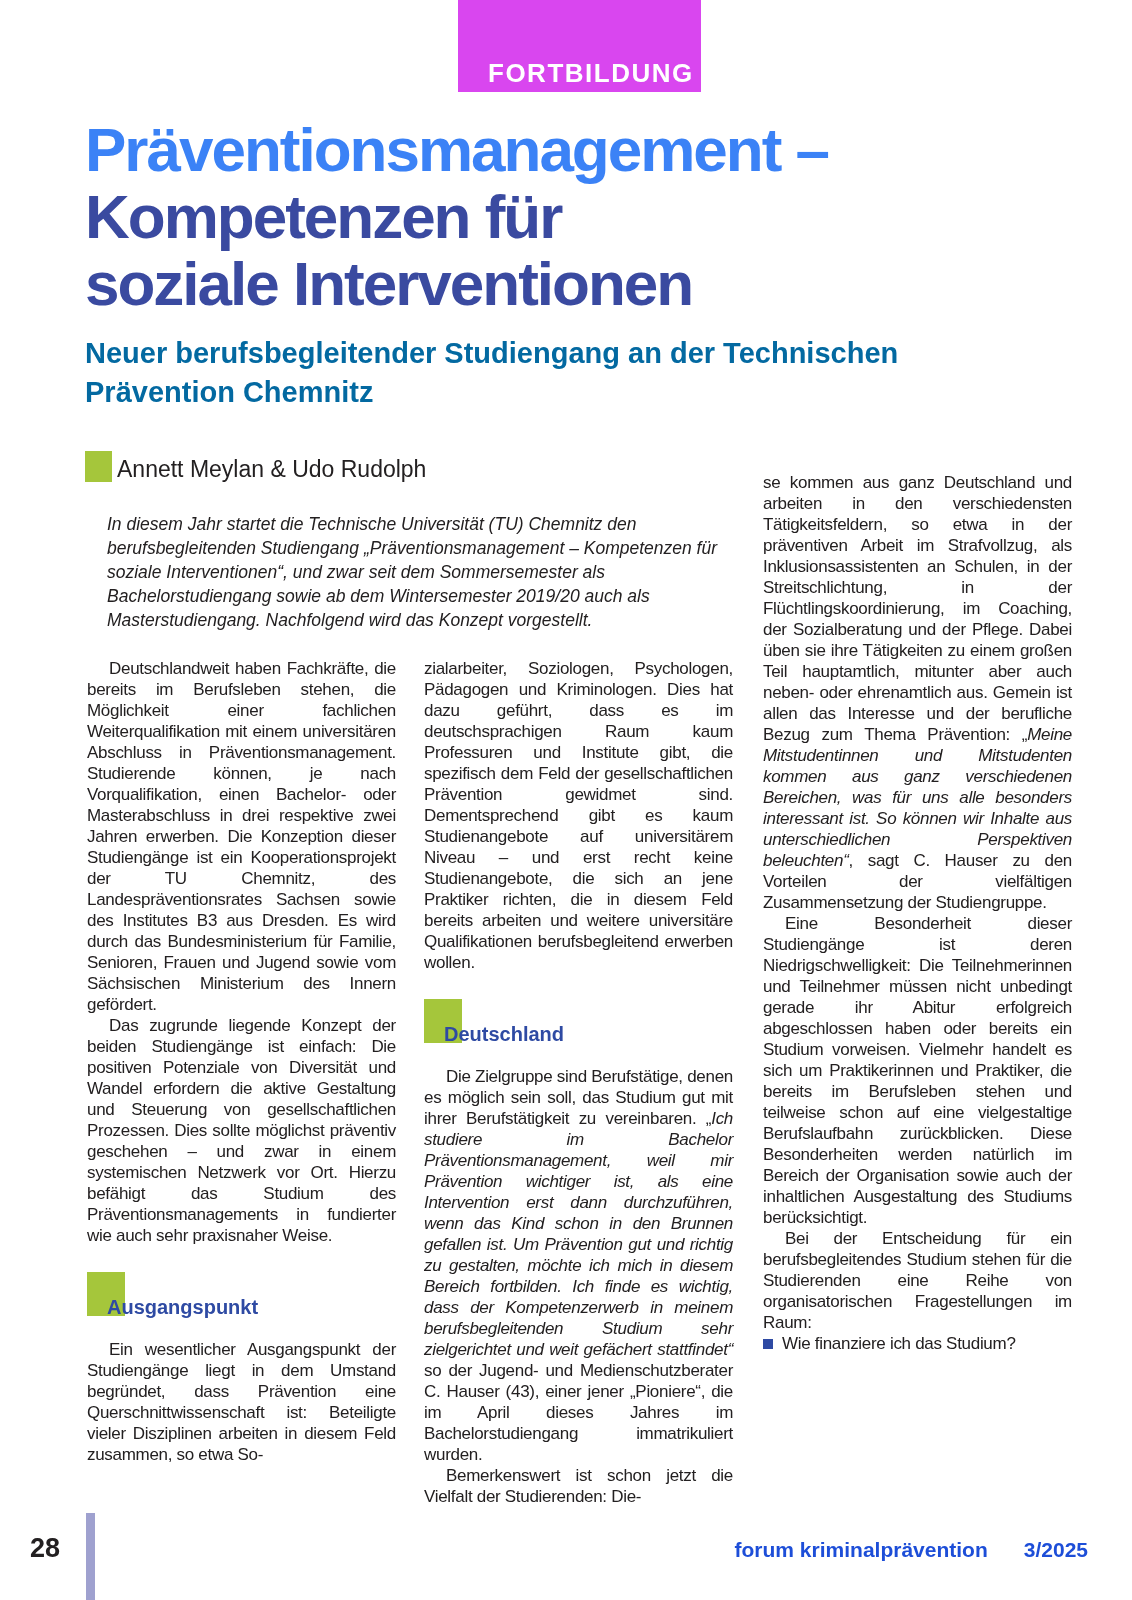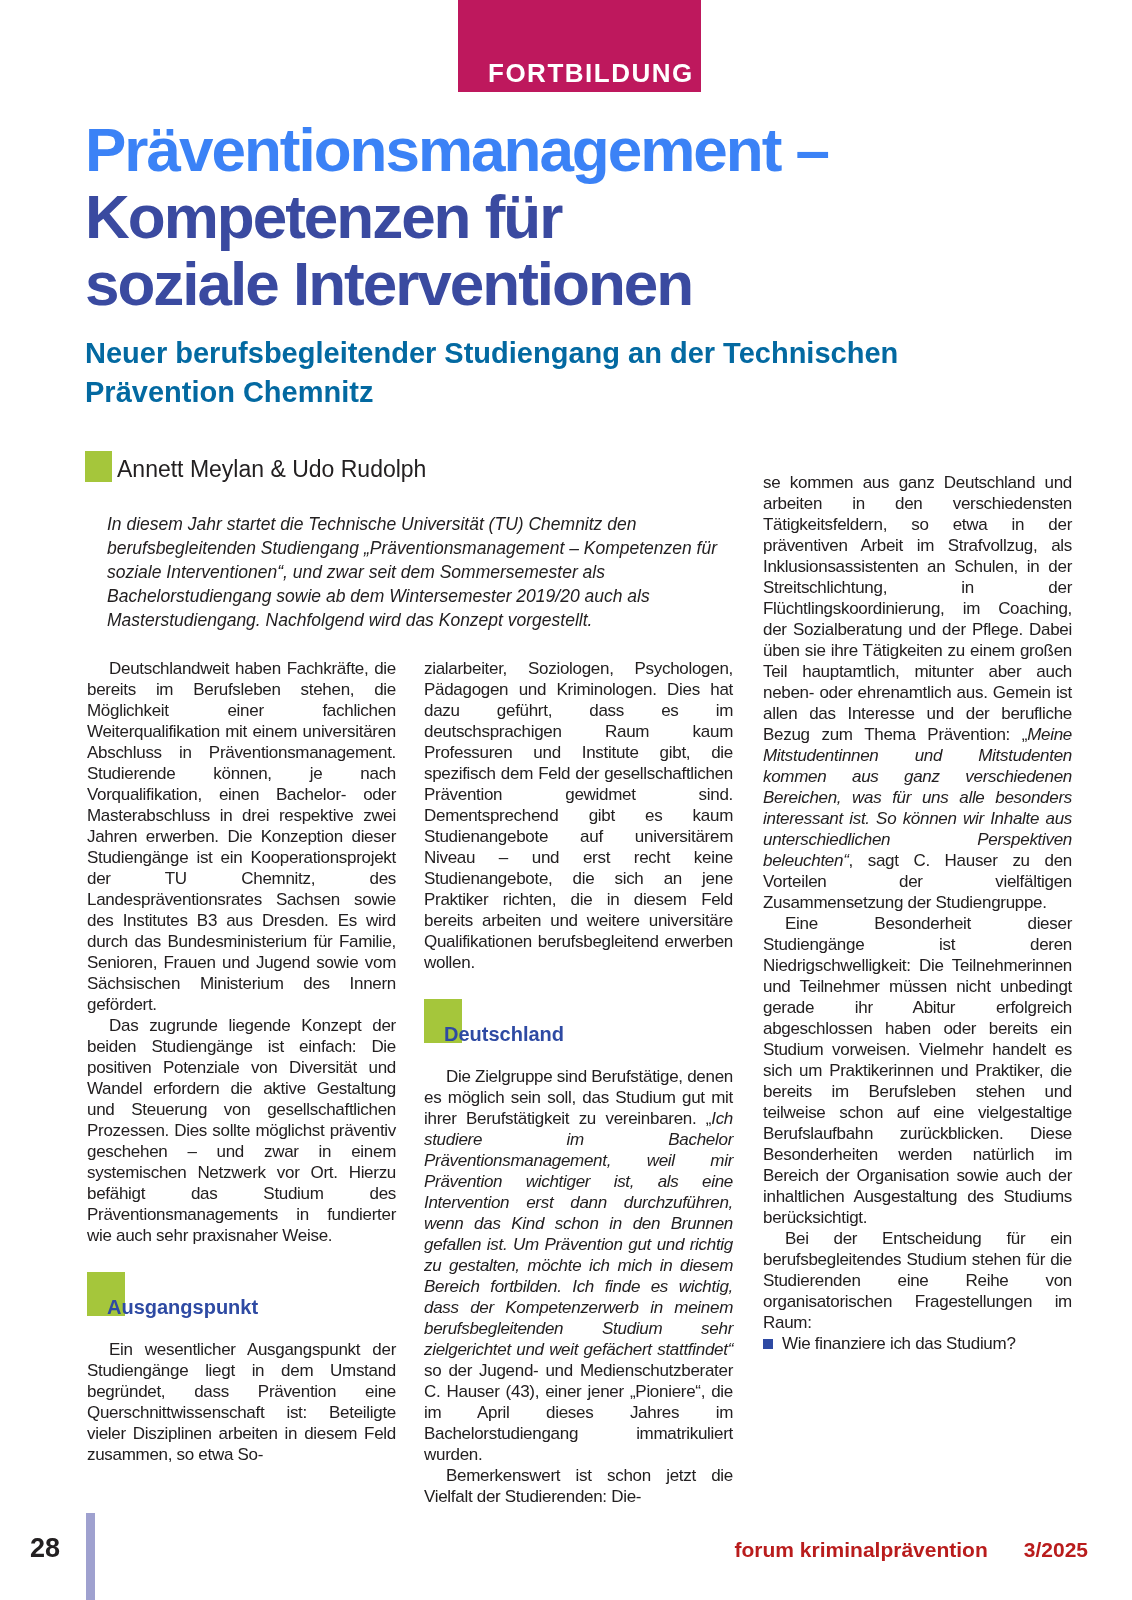--- a/index.html
+++ b/index.html
@@ -12,21 +12,21 @@
     overflow: hidden;
     font-family: "Liberation Sans", "DejaVu Sans", sans-serif;
     color: #232021;
   }
 
   
   .kicker-box {
     position: absolute;
     left: 458px; top: 0;
     width: 243px; height: 92px;
-    background: #be185d;
+    background: #d946ef;
   }
   .kicker-label {
     position: absolute;
     left: 30px; bottom: 3px;
     color: #ffffff;
     font-weight: bold;
     font-size: 26px;
     letter-spacing: 1.5px;
   }
 
@@ -136,21 +136,21 @@
     font-weight: bold; font-size: 27px; color: #232021;
   }
   .footer-bar {
     position: absolute; left: 86px; top: 1513px;
     width: 9px; height: 87px;
     background: #9fa1cf;
   }
   .footer-right {
     position: absolute; right: 44px; top: 1538px;
     display: flex; gap: 36px; align-items: baseline;
-    font-weight: bold; font-size: 21px; color: #b91c1c;
+    font-weight: bold; font-size: 21px; color: #1d4ed8;
   }
 </style>
 </head>
 <body>
 
 <div class="page">
 
   <div class="kicker-box">
     <span class="kicker-label">FORTBILDUNG</span>
   </div>

